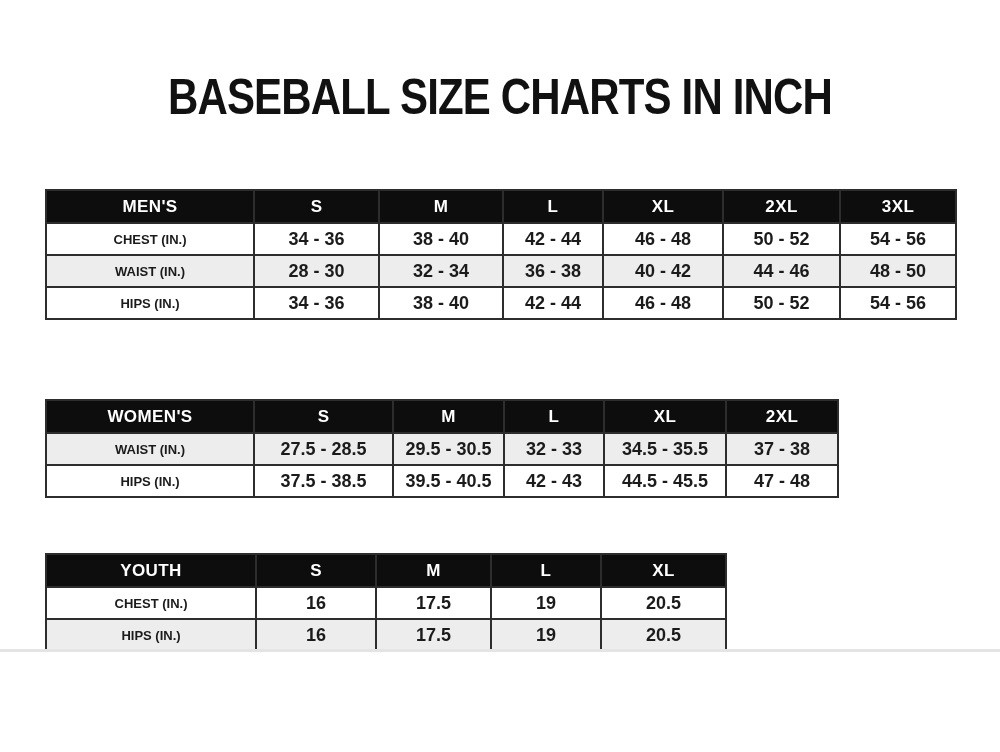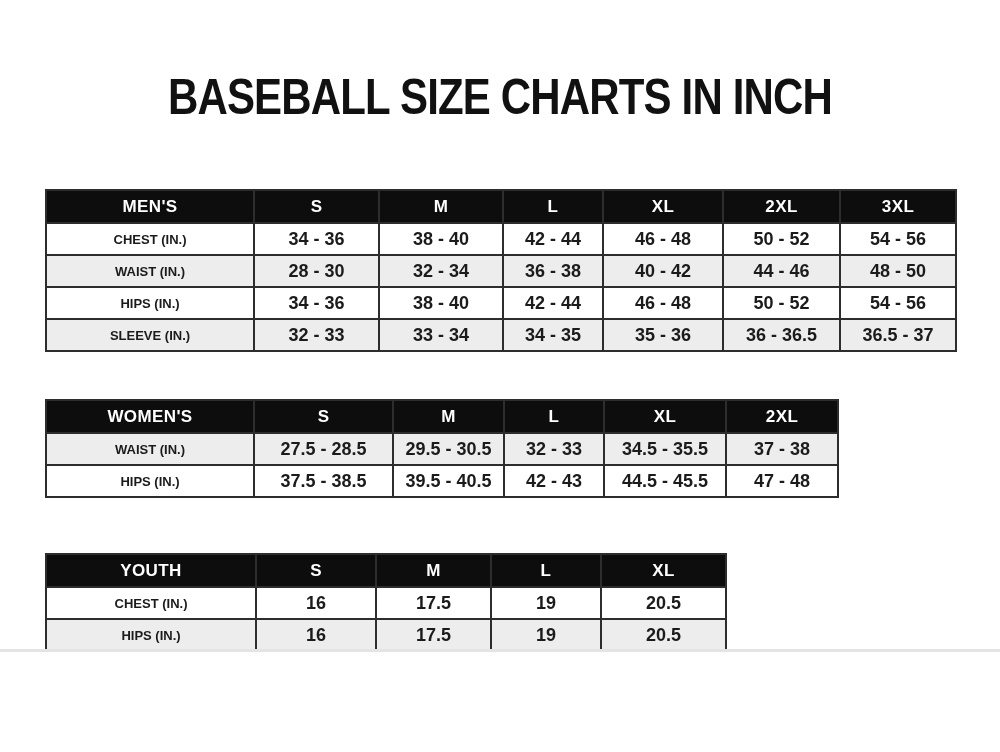--- a/index.html
+++ b/index.html
@@ -114,29 +114,20 @@
       </tr>
       <tr>
         <td class="row-label">HIPS (IN.)</td>
         <td>34 - 36</td>
         <td>38 - 40</td>
         <td>42 - 44</td>
         <td>46 - 48</td>
         <td>50 - 52</td>
         <td>54 - 56</td>
       </tr>
-      <tr class="alt">
-        <td class="row-label">SLEEVE (IN.)</td>
-        <td>32 - 33</td>
-        <td>33 - 34</td>
-        <td>34 - 35</td>
-        <td>35 - 36</td>
-        <td>36 - 36.5</td>
-        <td>36.5 - 37</td>
-      </tr>
     </tbody>
   </table>
 
   <table class="size-table" id="womens-table">
     <colgroup>
       <col style="width:208px">
         <col style="width:139px">
         <col style="width:111px">
       <col style="width:100px">
         <col style="width:122px">

